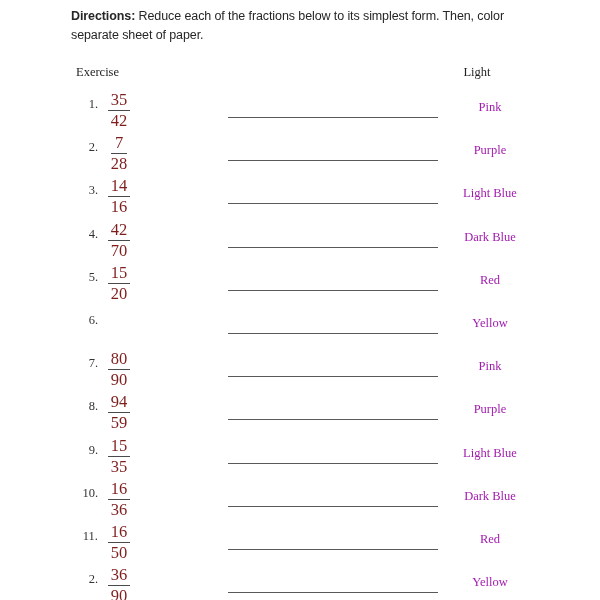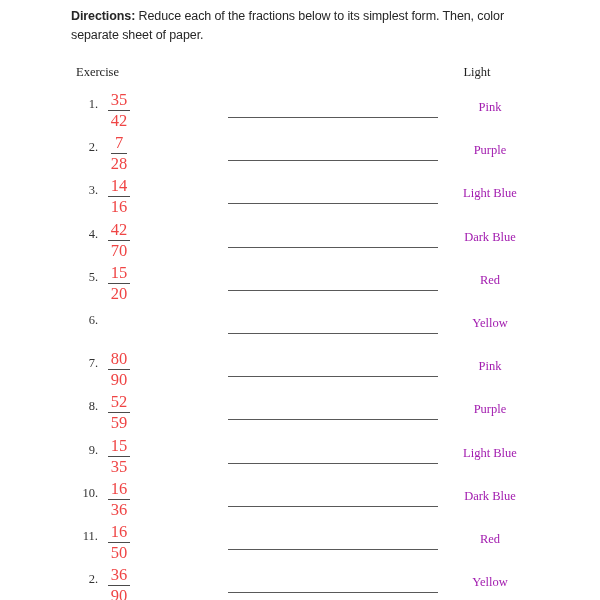--- a/index.html
+++ b/index.html
@@ -67,21 +67,21 @@
   .frac {
     position: absolute;
     left: 100px;
     width: 38px;
     top: 1px;
     text-align: center;
   }
   .fracbox {
     display: inline-block;
     vertical-align: top;
-    color: #ef4444;
+    color: #7f1d1d;
   }
   .fnum {
     display: block;
     font-size: 16.5px;
     line-height: 19px;
     padding: 0 3px 1px 3px;
     border-bottom: 1.4px solid #4a4a4a;
   }
   .fden {
     display: block;
@@ -166,21 +166,21 @@
 
     <div class="row">
       <span class="num">7.</span>
       <span class="frac"><span class="fracbox"><span class="fnum">80</span><span class="fden">90</span></span></span>
       <span class="blank"></span>
       <span class="colorname">Pink</span>
     </div>
 
     <div class="row">
       <span class="num">8.</span>
-      <span class="frac"><span class="fracbox"><span class="fnum">52</span><span class="fden">59</span></span></span>
+      <span class="frac"><span class="fracbox"><span class="fnum">94</span><span class="fden">59</span></span></span>
       <span class="blank"></span>
       <span class="colorname">Purple</span>
     </div>
 
     <div class="row">
       <span class="num">9.</span>
       <span class="frac"><span class="fracbox"><span class="fnum">15</span><span class="fden">35</span></span></span>
       <span class="blank"></span>
       <span class="colorname">Light Blue</span>
     </div>

